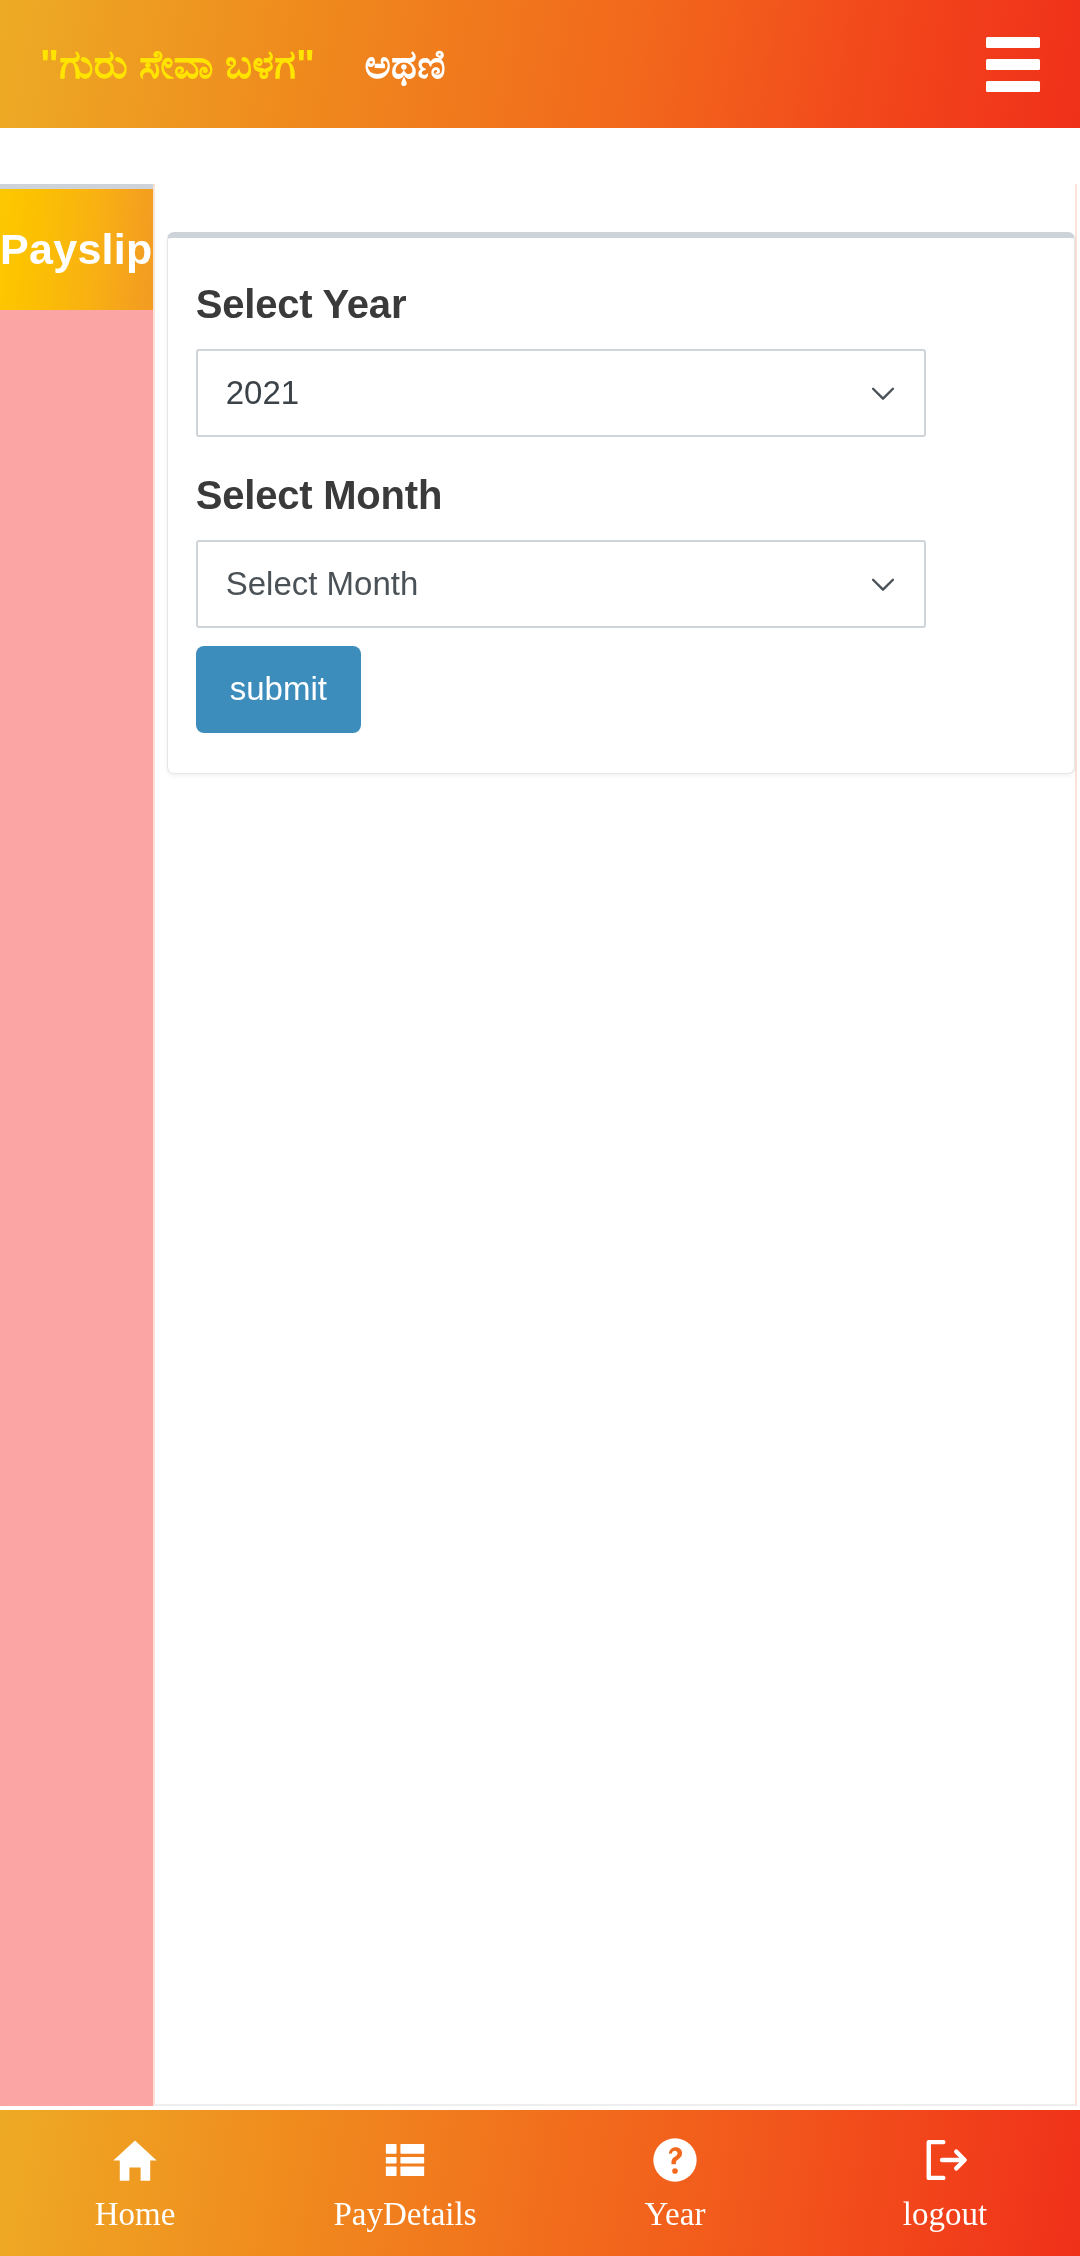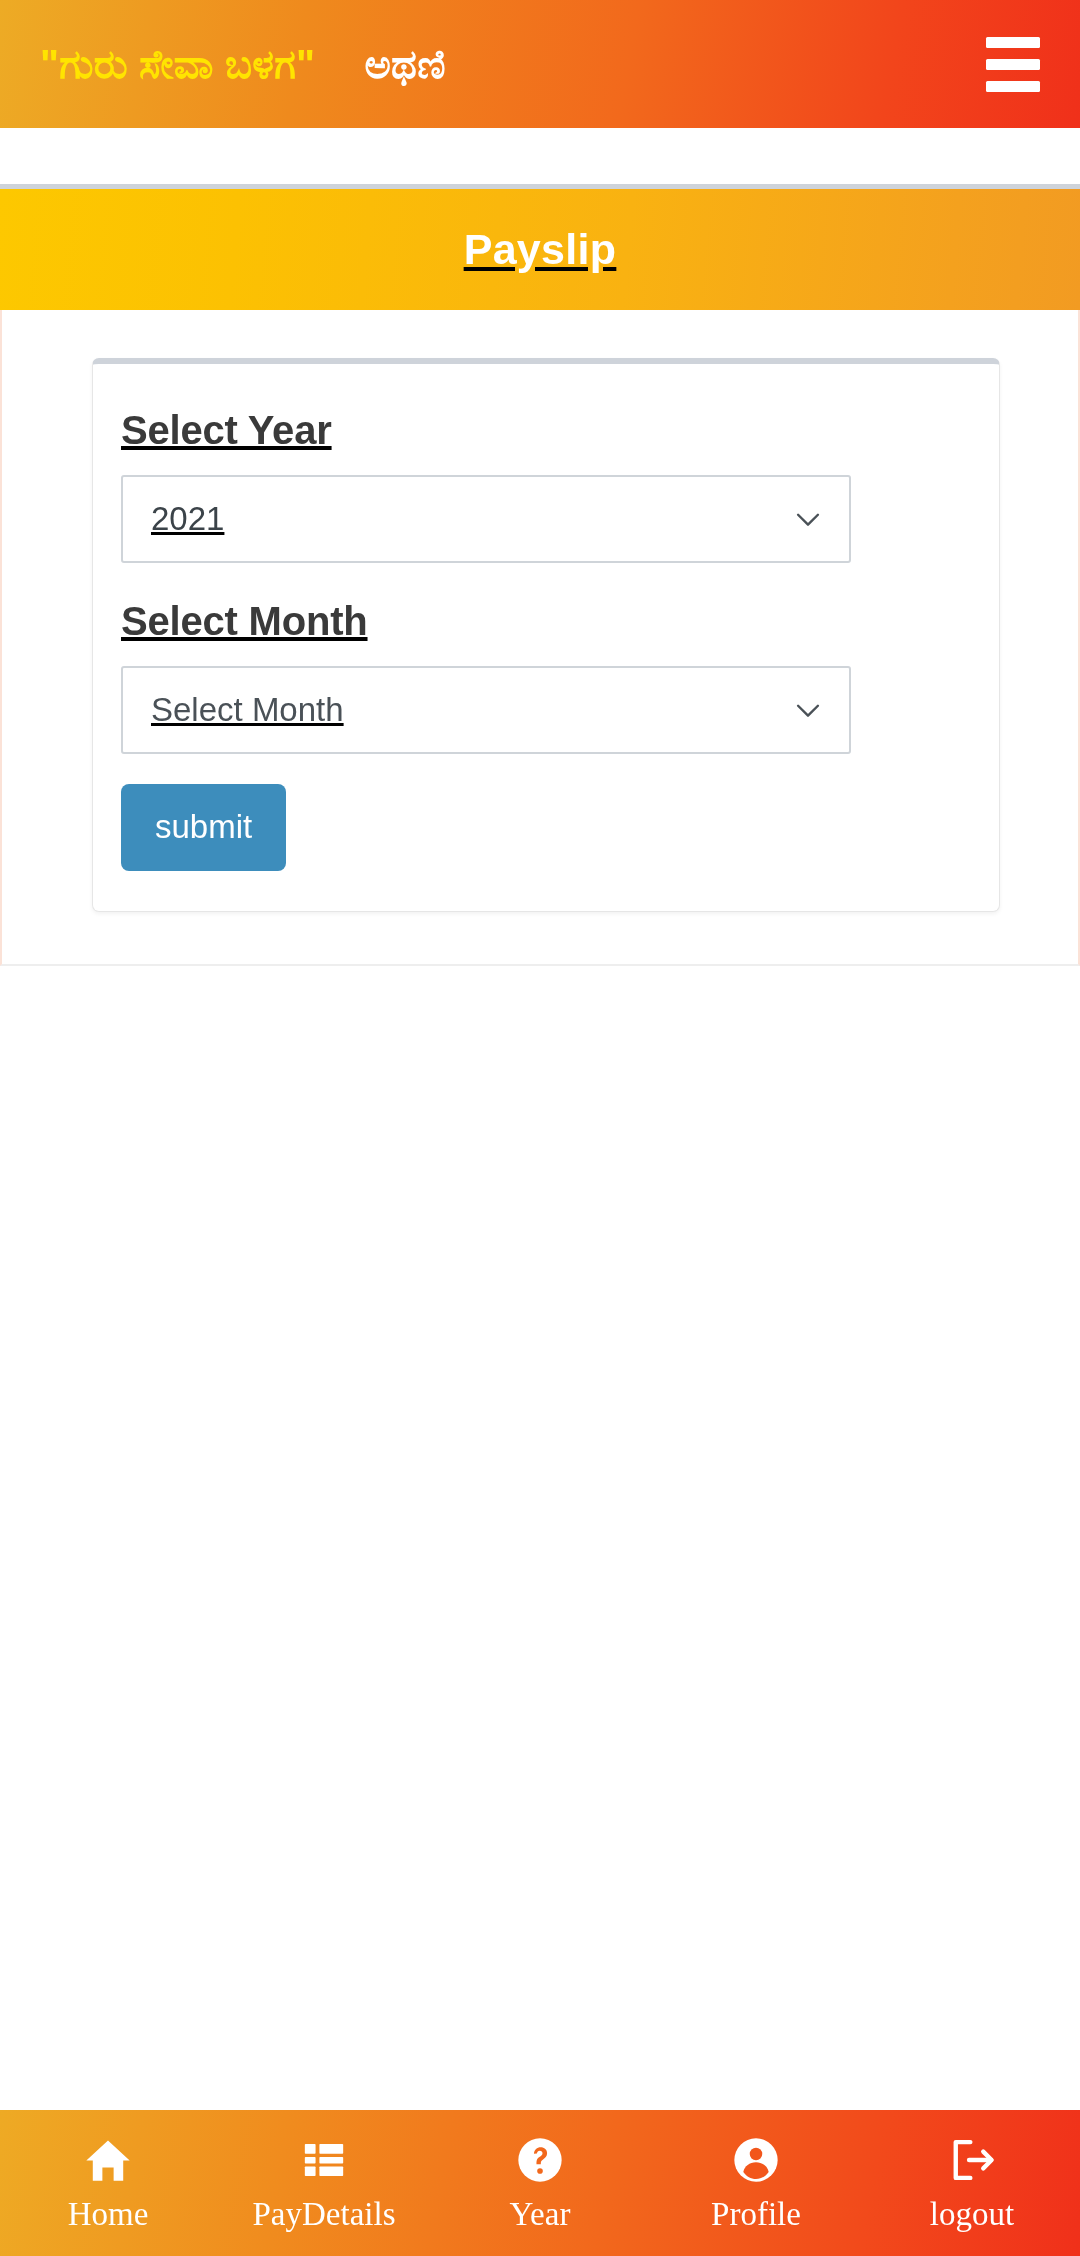--- a/index.html
+++ b/index.html
@@ -65,25 +65,24 @@
   .appbar-gap {
     height: 56px;
     flex: 0 0 56px;
     background: #ffffff;
   }
 
   
   .panel-wrap {
     flex: 1 1 auto;
     position: relative;
-    background: #000000;
-    display: flex;
-    flex-direction: column;
+    background: #fca5a5;
+    display: flex;
+    flex-direction: row;
     min-height: 0;
-    text-decoration: underline;
   }
 
   
   .page-banner {
     height: 126px;
     flex: 0 0 126px;
     background: linear-gradient(95deg, #fdc800 0%, #fcc102 22%, #f9b211 58%, #f4a11e 88%, #f29b22 100%);
     border-top: 5px solid #ced3da;
     display: flex;
     align-items: center;
@@ -152,21 +151,21 @@
     transform: translateY(-50%);
     width: 34px;
     height: 34px;
     display: block;
   }
 
   .field-group { margin-bottom: 36px; }
   .field-group:last-of-type { margin-bottom: 0; }
 
   .submit-btn {
-    margin-top: 30px;
+    margin-top: 18px;
     display: inline-block;
     background: #3d8dbc;
     color: #ffffff;
     font-size: 33px;
     font-weight: 400;
     border: none;
     border-radius: 8px;
     padding: 26px 34px 28px 34px;
     cursor: pointer;
     font-family: "Liberation Sans", sans-serif;
@@ -302,30 +301,20 @@
       <span class="nav-icon">
         <svg viewBox="0 0 24 24" width="50" height="50">
           <circle cx="12" cy="12" r="10.4" fill="#ffffff"></circle>
           <path d="M9.1 9.0c0.1-1.9 1.5-3.1 3.2-3.1 1.8 0 3.1 1.2 3.1 2.9 0 1.4-0.8 2.1-1.8 2.8-0.9 0.6-1.2 1.0-1.2 1.9v0.5h-2.1v-0.8c0-1.4 0.5-2.1 1.6-2.8 0.9-0.6 1.3-1.0 1.3-1.7 0-0.7-0.5-1.2-1.3-1.2-0.8 0-1.3 0.5-1.4 1.4z" fill="#f2681c"></path>
           <circle cx="12.0" cy="17.3" r="1.35" fill="#f2681c"></circle>
         </svg>
       </span>
       <span class="nav-label">Year</span>
     </div>
 
-    <div class="nav-item">
-      <span class="nav-icon">
-        <svg viewBox="0 0 24 24" width="50" height="50">
-          <circle cx="12" cy="12" r="10.4" fill="#ffffff"></circle>
-          <circle cx="12" cy="9.1" r="3.0" fill="#f2561b"></circle>
-          <path d="M12 13.1c-3.1 0-5.5 1.9-6.1 4.6 1.5 2.1 3.6 3.4 6.1 3.4s4.6-1.3 6.1-3.4c-0.6-2.7-3.0-4.6-6.1-4.6z" fill="#f2561b"></path>
-        </svg>
-      </span>
-      <span class="nav-label">Profile</span>
-    </div>
 
     <div class="nav-item">
       <span class="nav-icon">
         <svg viewBox="0 0 24 24" width="50" height="50" fill="none" stroke="#ffffff" stroke-width="2.1" stroke-linecap="round" stroke-linejoin="round">
           <path d="M11.2 3.4 H4.2 V20.6 H11.2"></path>
           <path d="M10.6 12 H21.2"></path>
           <path d="M17.4 8.0 L21.4 12 L17.4 16"></path>
         </svg>
       </span>
       <span class="nav-label">logout</span>

